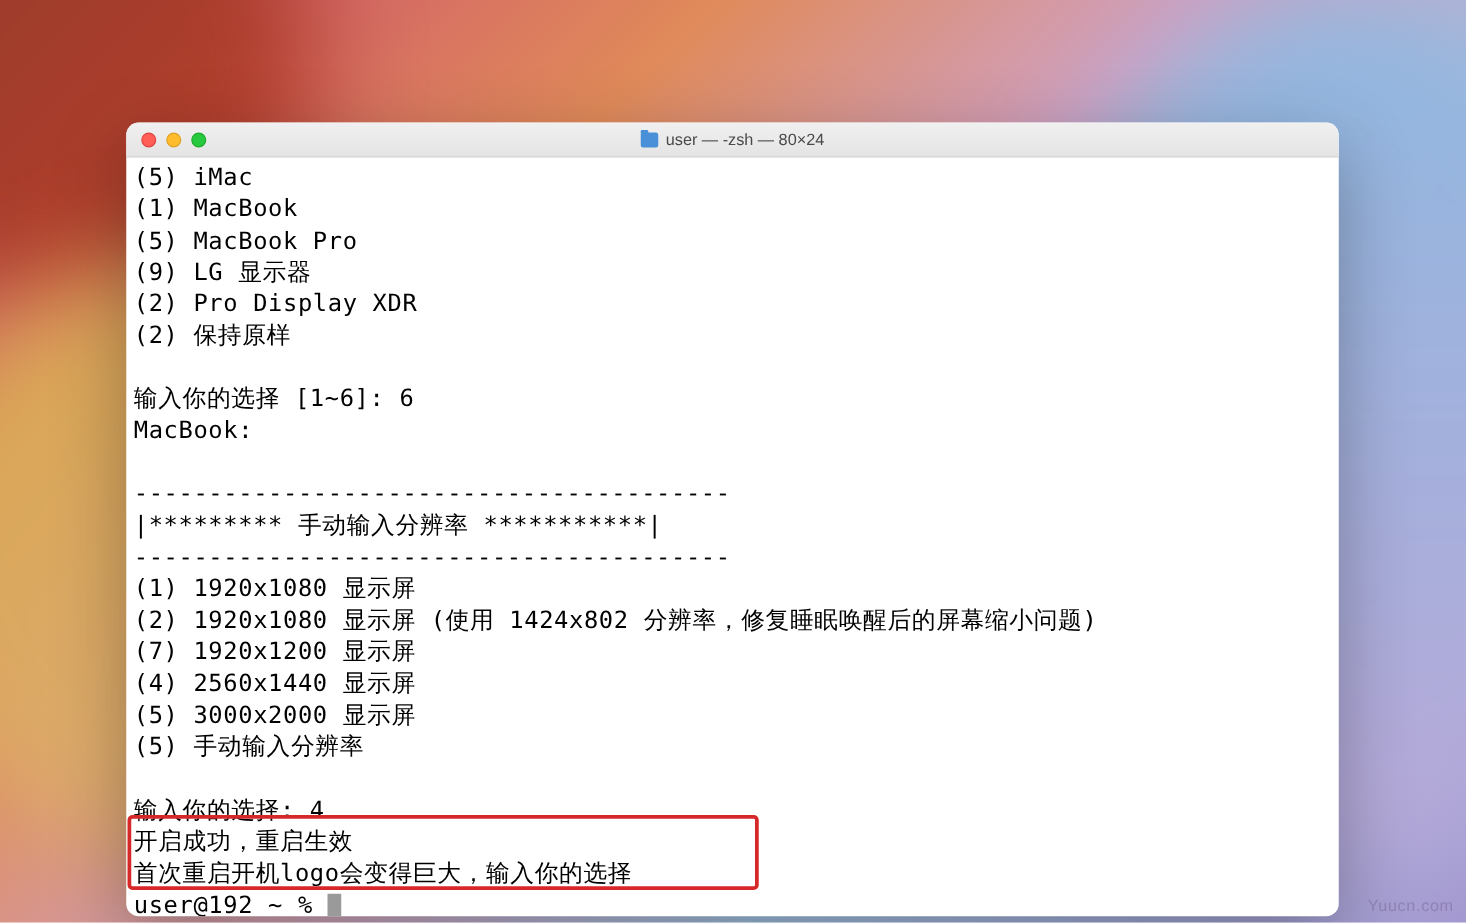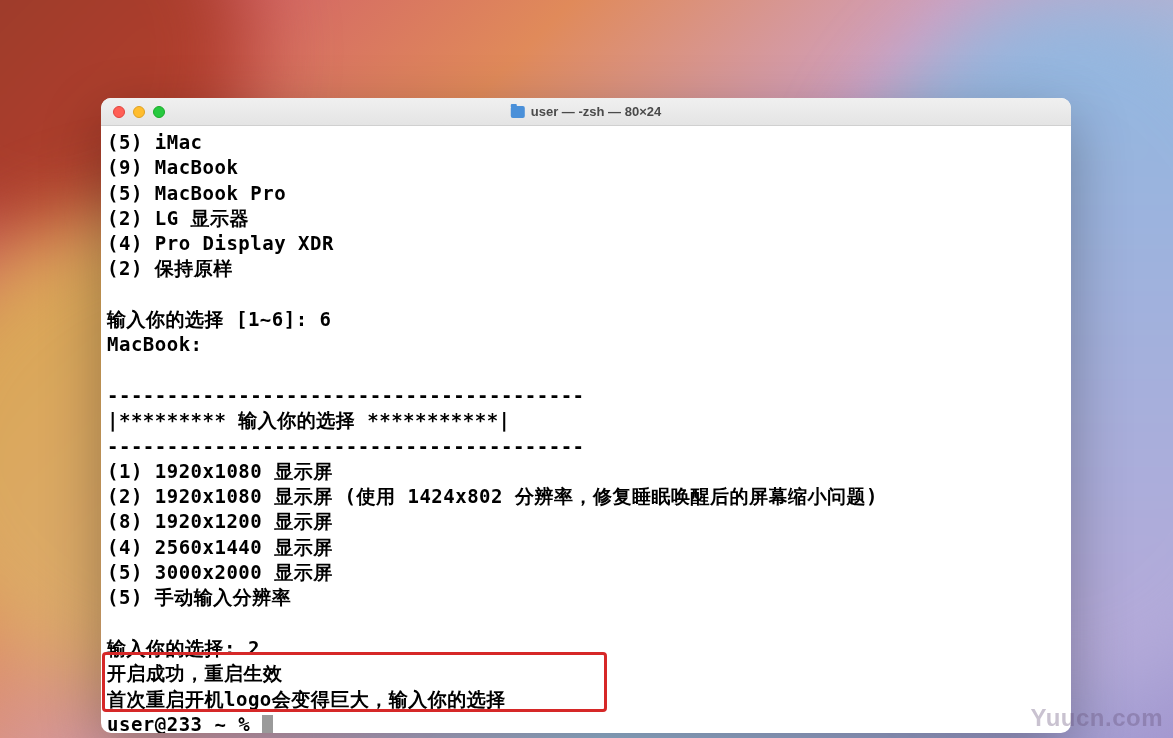--- a/index.html
+++ b/index.html
@@ -1,15 +1,15 @@
 <!DOCTYPE html>
 <html><head>
   <meta charset="utf-8">
   <style>
-    * { margin: 0; padding: 0; box-sizing: border-box; font-weight: bold; }
+    * { margin: 0; padding: 0; box-sizing: border-box; }
     body {
       width: 1173px;
       height: 738px;
       overflow: hidden;
       background: linear-gradient(135deg, #c94b6f 0%, #e08a5a 30%, #d0a0c0 50%, #a0c0e0 70%, #a498d0 100%);
       font-family: -apple-system, BlinkMacSystemFont, "Helvetica Neue", sans-serif;
       position: relative;
     }
     .bg-shape {
       position: absolute;
@@ -119,21 +119,21 @@
     .highlight-main {
       top: 652px;
       left: 102px;
       width: 505px;
       height: 60px;
     }
     .watermark {
       position: absolute;
       right: 10px;
       bottom: 6px;
-      font-size: 24px;
+      font-size: 13px;
       color: rgba(100, 80, 120, 0.35);
       font-family: Arial, sans-serif;
       z-index: 30;
       letter-spacing: 0.5px;
     }
   </style>
 </head>
 <body>
 
 <div class="bg-shape bg-top-left"></div>
@@ -146,40 +146,40 @@
       <div class="traffic-light tl-red"></div>
       <div class="traffic-light tl-yellow"></div>
       <div class="traffic-light tl-green"></div>
     </div>
     <div class="window-title">
       <span class="folder-icon"></span>
       <span>user — -zsh — 80×24</span>
     </div>
   </div>
   <div class="terminal-content"><span>(5) iMac</span>
-<span>(9) MacBook</span>
+<span>(1) MacBook</span>
 <span>(5) MacBook Pro</span>
-<span>(2) LG 显示器</span>
-<span>(4) Pro Display XDR</span>
+<span>(9) LG 显示器</span>
+<span>(2) Pro Display XDR</span>
 <span>(2) 保持原样</span>
 <span></span>
 <span>输入你的选择 [1~6]: 6</span>
 <span>MacBook:</span>
 <span></span>
 <span>----------------------------------------</span>
-<span>|********* 输入你的选择 ***********|</span>
+<span>|********* 手动输入分辨率 ***********|</span>
 <span>----------------------------------------</span>
 <span>(1) 1920x1080 显示屏</span>
 <span>(2) 1920x1080 显示屏 (使用 1424x802 分辨率，修复睡眠唤醒后的屏幕缩小问题)</span>
-<span>(8) 1920x1200 显示屏</span>
+<span>(7) 1920x1200 显示屏</span>
 <span>(4) 2560x1440 显示屏</span>
 <span>(5) 3000x2000 显示屏</span>
 <span>(5) 手动输入分辨率</span>
 <span></span>
-<span>输入你的选择: 2</span>
+<span>输入你的选择: 4</span>
 <span>开启成功，重启生效</span>
 <span>首次重启开机logo会变得巨大，输入你的选择</span>
-<span>user@233 ~ % </span><span class="cursor-block"></span></div>
+<span>user@192 ~ % </span><span class="cursor-block"></span></div>
 </div>
 
 <div class="highlight-box highlight-main"></div>
 
 <div class="watermark">Yuucn.com</div>
 
 </body></html>

